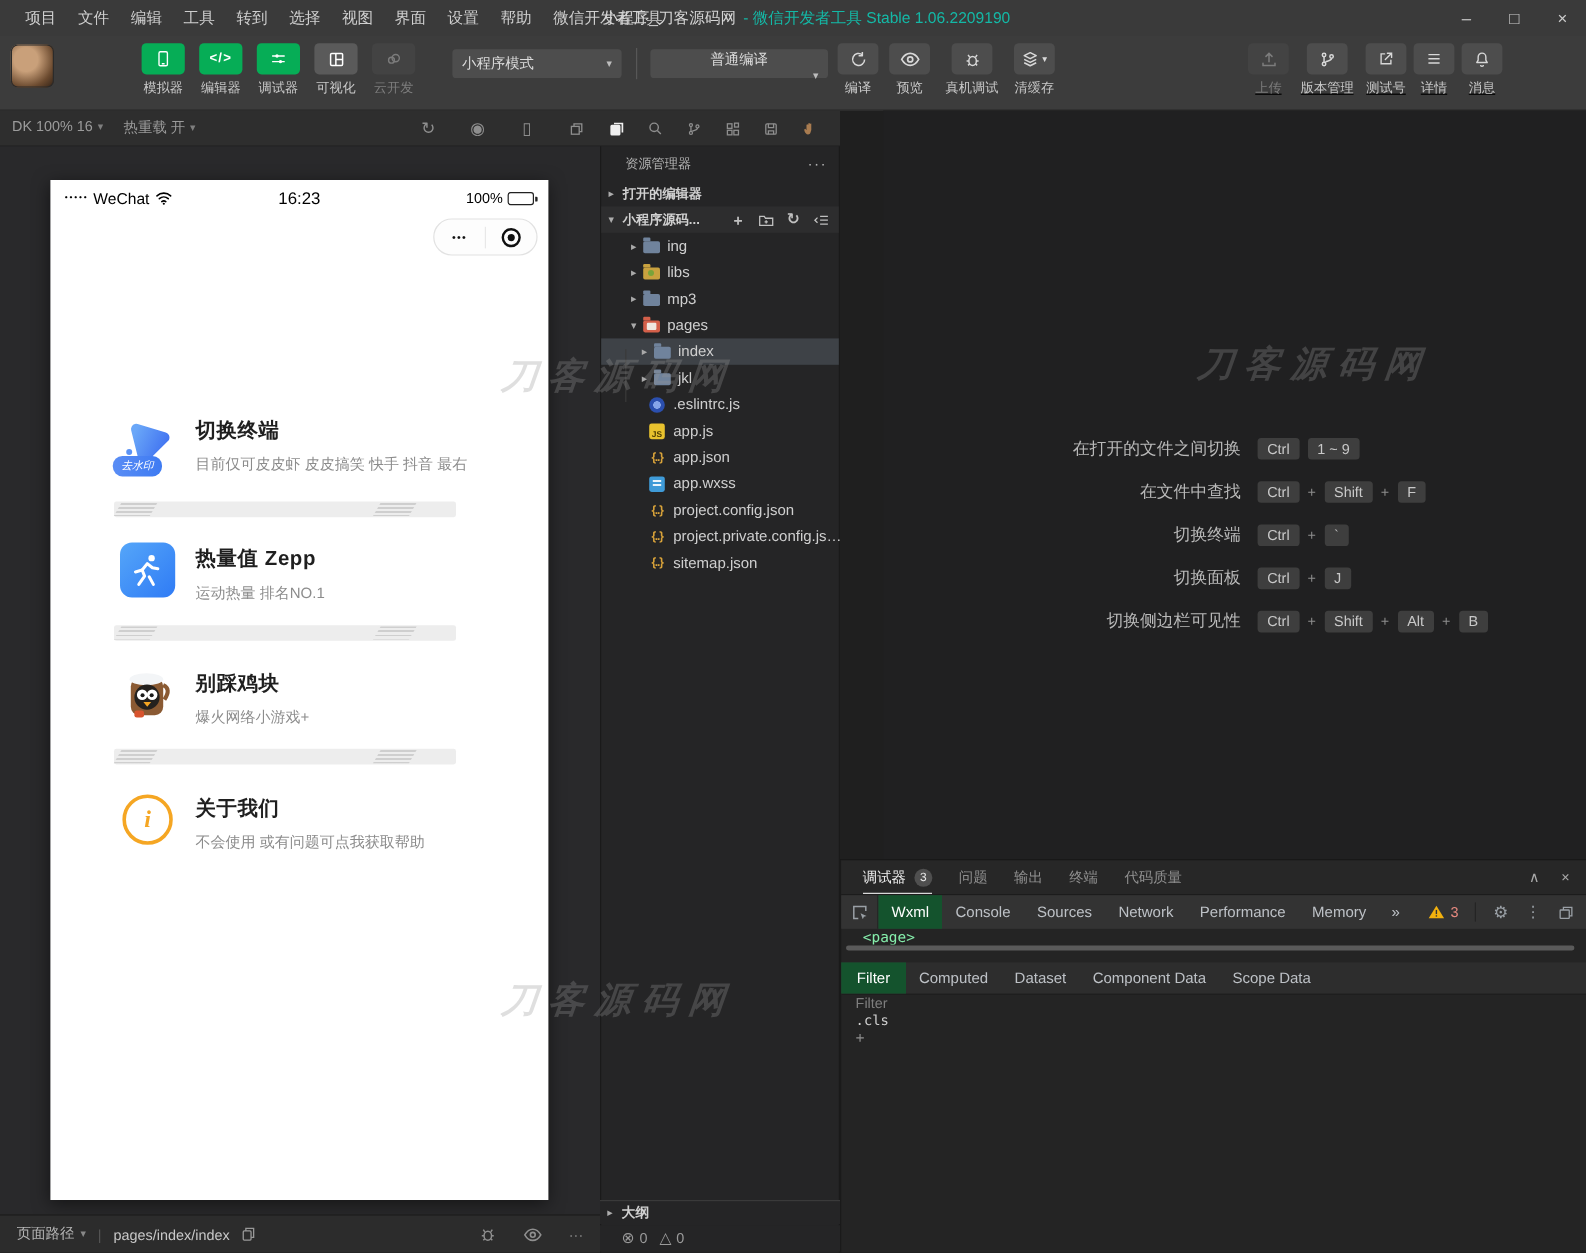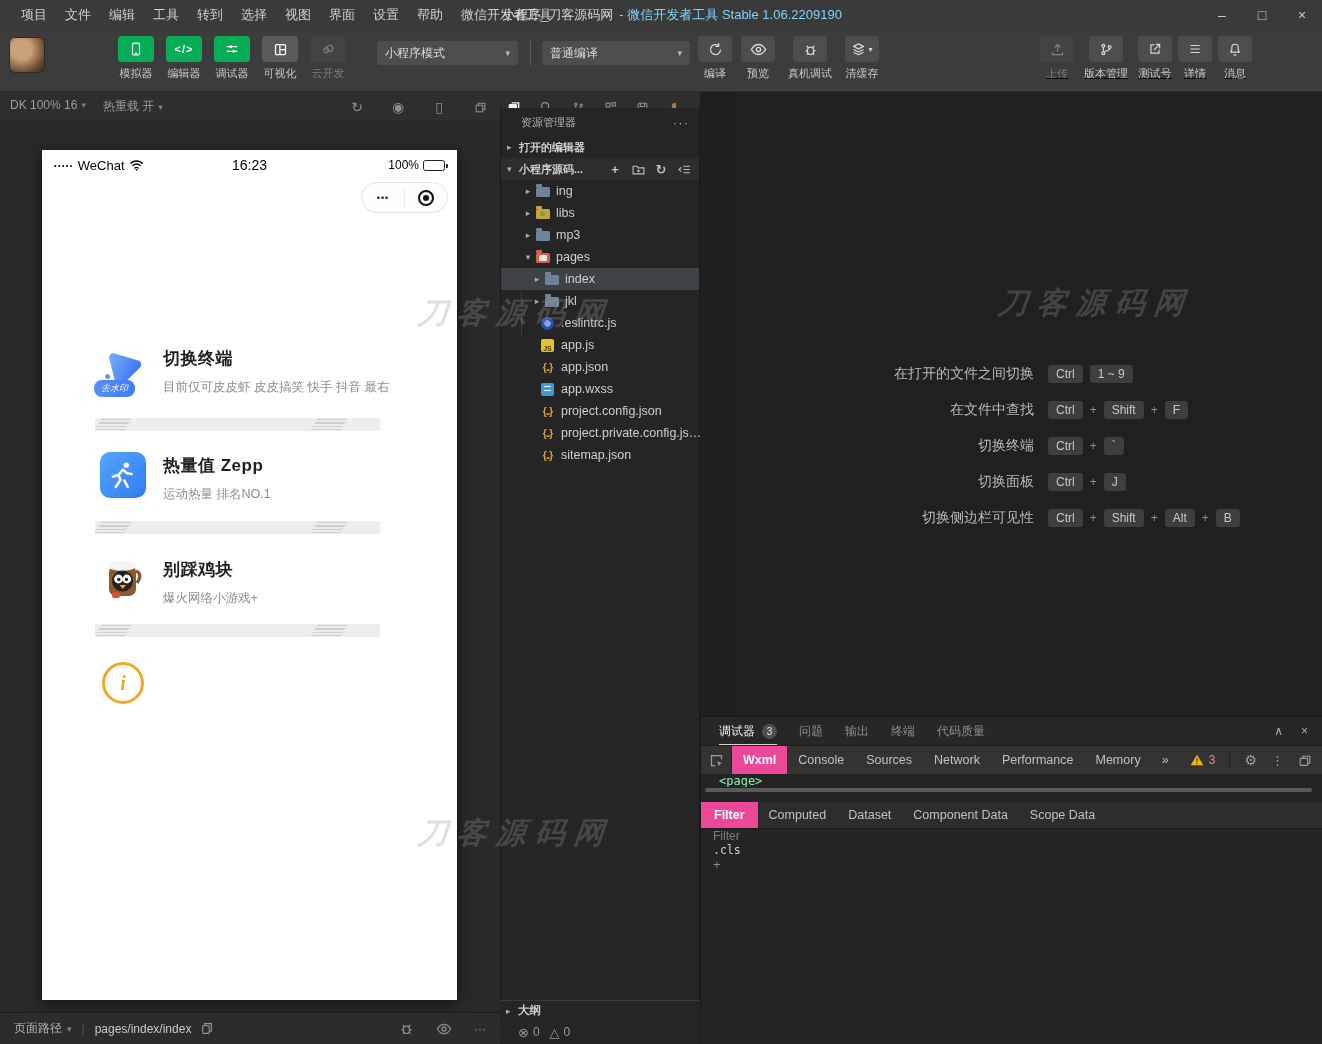--- a/index.html
+++ b/index.html
@@ -7,21 +7,21 @@
   body { font-family:"Liberation Sans","DejaVu Sans",sans-serif; background:#1f1f1f; position:relative; }
   .abs { position:absolute; }
   svg { display:block; }
 
   
   .titlebar { left:0; top:0; width:1322px; height:30px; background:#3a3a3a; display:flex; align-items:center; color:#cfcfcf; font-size:13px; }
   .menus { display:flex; padding-left:12px; }
   .menu-item { padding:0 9px; height:30px; line-height:30px; cursor:default; }
   .win-title { position:absolute; left:0; right:0; text-align:center; pointer-events:none; }
   .win-title .t-main { color:#d6d6d6;padding-left:22px; }
-  .win-title .t-suffix { color:#7dd3fc; margin-left:6px; }
+  .win-title .t-suffix { color:#14b8a6; margin-left:6px; }
   .win-controls { margin-left:auto; display:flex; }
   .win-btn { width:40px; height:30px; display:flex; align-items:center; justify-content:center; color:#cccccc; font-size:14px; }
 
   
   .toolbar { left:0; top:30px; width:1322px; height:62px; background:#3c3c3c; border-bottom:1px solid #303030; }
   .avatar { left:9px; top:7px; width:36px; height:36px; border-radius:6px; background:radial-gradient(circle at 35% 35%, #c9a07a 0 30%, #6b4a2f 70%, #2e1f14 100%); box-shadow:inset 0 0 0 1px #2b2b2b; }
   .mode-group { left:118px; top:6px; display:flex; gap:12px; }
   .mode-btn { width:36px; display:flex; flex-direction:column; align-items:center; cursor:pointer; }
   .mode-ic { width:36px; height:26px; border-radius:4px; display:flex; align-items:center; justify-content:center; color:#fff; }
   .mode-ic.green { background:#06ad56; }
@@ -78,21 +78,21 @@
   .pdiv::before,.pdiv::after { content:""; position:absolute; top:1px; bottom:1px; width:30px; background:repeating-linear-gradient(to bottom,#cfcfcf 0 1.5px,transparent 1.5px 3.4px); transform:skewX(-30deg); }
   .pdiv::before { left:3px; } .pdiv::after { right:36px; }
 
   
   .bottombar { left:0; top:1012px; width:500px; height:32px; background:#2c2c2c; border-top:1px solid #1d1d1d; display:flex; align-items:center; padding:0 14px; color:#b5b5b5; font-size:12px; }
   .bb-sep { color:#555; margin:0 10px; }
   .bb-path { color:#c8c8c8; }
   .bb-right { margin-left:auto; display:flex; align-items:center; gap:22px; color:#8f8f8f; }
 
   
-  .explorer { left:500px; top:108px; width:200px; height:922px; background:#252526; border-left:1px solid #1a1a1a; border-right:1px solid #1a1a1a; color:#cccccc; }
+  .explorer { left:500px; top:122px; width:200px; height:922px; background:#252526; border-left:1px solid #1a1a1a; border-right:1px solid #1a1a1a; color:#cccccc; }
   .exp-head { height:28px; display:flex; align-items:center; padding:0 10px 0 20px; font-size:11px; color:#b3b3b3; }
   .exp-head .more { margin-left:auto; color:#b3b3b3; font-size:13px; letter-spacing:1px; cursor:pointer; }
   .exp-sec { height:22px; display:flex; align-items:center; font-size:11px; font-weight:bold; color:#d0d0d0; padding-left:6px; cursor:pointer; }
   .exp-sec .tri { width:12px; font-size:9px; color:#adadad; }
   .sec-acts { margin-left:auto; display:flex; align-items:center; gap:9px; padding-right:8px; color:#c0c0c0; }
   .sec-acts .sa { cursor:pointer; display:flex; align-items:center; justify-content:center; width:14px; height:14px; font-size:13px; }
   .trow { height:22px; display:flex; align-items:center; font-size:12.5px; color:#cfcfcf; cursor:pointer; white-space:nowrap; }
   .trow.sel { background:#3e4247; }
   .trow .tri { font-size:9px; color:#a9a9a9; width:10px; text-align:center; margin-right:3px; }
   .ind1 { padding-left:22px; } .ind2 { padding-left:31px; } .indf { padding-left:40px; }
@@ -127,21 +127,21 @@
   .dpanel { left:700px; top:716px; width:622px; height:328px; background:#242424; border-left:1px solid #1a1a1a; border-top:1px solid #171717; }
   .drow1 { height:29px; display:flex; align-items:center; padding:0 14px 0 18px; font-size:12px; color:#8f8f8f; background:#272727; border-bottom:1px solid #1c1c1c; gap:22px; }
   .dtab { cursor:pointer; display:flex; align-items:center; height:100%; }
   .dtab.active { color:#f0f0f0; box-shadow:inset 0 -1px 0 #d8d8d8; }
   .dbadge { width:15px; height:15px; border-radius:50%; background:#4f4f4f; color:#e8e8e8; font-size:10px; display:flex; align-items:center; justify-content:center; margin-left:7px; }
   .drow1-right { margin-left:auto; display:flex; align-items:center; gap:18px; color:#aaaaaa; }
   .drow2 { height:28px; background:#333333; display:flex; align-items:center; font-size:12.5px; color:#bdc1c6; }
   .dt-insp { width:30px; display:flex; align-items:center; justify-content:center; cursor:pointer; color:#9aa0a6; }
   .dt-sep { width:1px; height:100%; background:#242424; }
   .dt-tab { padding:0 11px; height:100%; display:flex; align-items:center; cursor:pointer; }
-  .dt-tab.active { background:#ec4899; color:#ffffff;font-weight:bold; }
+  .dt-tab.active { background:#14532d; color:#ffffff; }
   .dt-more { padding:0 10px; cursor:pointer; }
   .dt-right { margin-left:auto; display:flex; align-items:center; gap:14px; padding-right:10px; }
   .warn-wrap { display:flex; align-items:center; gap:5px; cursor:pointer; }
   .warn-n { color:#e88a80; font-size:12px; }
   .gear { color:#9aa0a6; font-size:14px; cursor:pointer; }
   .kebab { color:#9aa0a6; font-size:13px; cursor:pointer; }
   .el-sliver { height:13px; overflow:hidden; padding-left:18px; }
   .el-sliver span { font-family:"DejaVu Sans Mono","Liberation Mono",monospace; font-size:12px; color:#86efac; display:block; }
   .hscroll { height:4px; background:#5a5a5a; margin:1px 10px 0 4px; border-radius:2px; }
   .dgap { height:10px; }
@@ -226,21 +226,21 @@
       </span>
       <span class="mode-lbl">云开发</span>
     </div>
   </div>
 
   <div class="abs dd" style="left:377px;width:141px;">
     <span>小程序模式</span>
     <span class="dd-caret">▾</span>
   </div>
   <div class="abs tb-vsep" style="left:530px;"></div>
-  <div class="abs dd" style="left:542px;width:148px;">
+  <div class="abs dd" style="left:542px;width:148px;flex-direction:column;">
     <span>普通编译</span>
     <span class="dd-caret">▾</span>
   </div>
 
   <div class="abs act-group" style="left:698px;gap:9px;">
     <div class="act-btn">
       <span class="act-ic">
         <svg width="15" height="15" viewBox="0 0 24 24" fill="none" stroke="#d8d8d8" stroke-width="2">
             <path d="M20 12a8 8 0 1 1-3-6.2"></path>
             <path d="M17 2v5h-5" stroke-linejoin="round"></path>
@@ -478,20 +478,24 @@
       <span class="ptext" style="margin-left:15px;">
         <div class="ptitle">别踩鸡块</div>
         <div class="psub">爆火网络小游戏+</div>
       </span>
     </div>
     <div class="pdiv" style="top:474px;"></div>
 
     <div class="plist-item" style="top:510px;">
       <span class="pic">
         <span class="ic-info">i</span>
+      </span>
+      <span class="ptext">
+        <div class="ptitle">关于我们</div>
+        <div class="psub">不会使用 或有问题可点我获取帮助</div>
       </span>
     </div>
   </div>
 </div>
 
 <div class="abs bottombar">
   <span style="display:flex;align-items:center;gap:5px;">
     <span>页面路径</span>
     <span style="font-size:9px;color:#888;">▾</span>
   </span>

